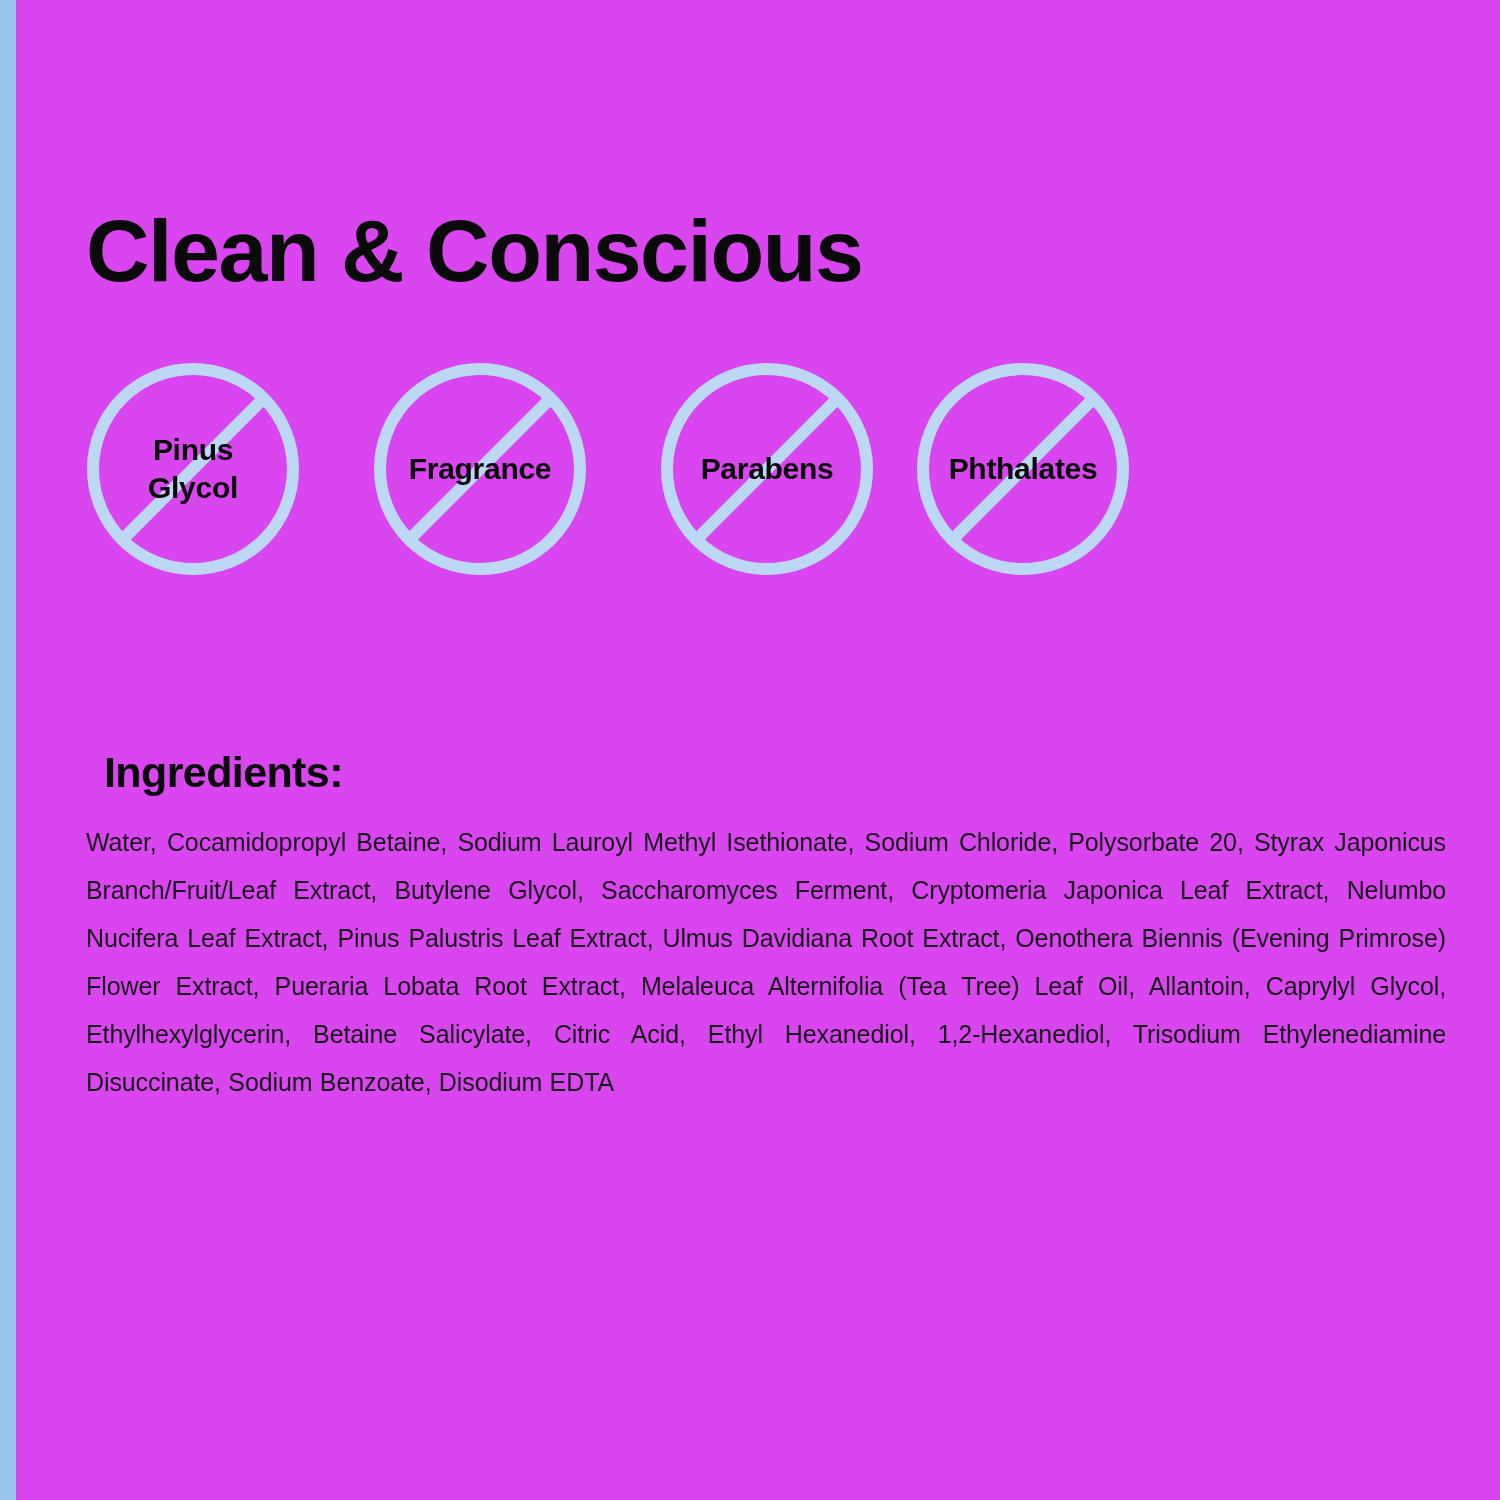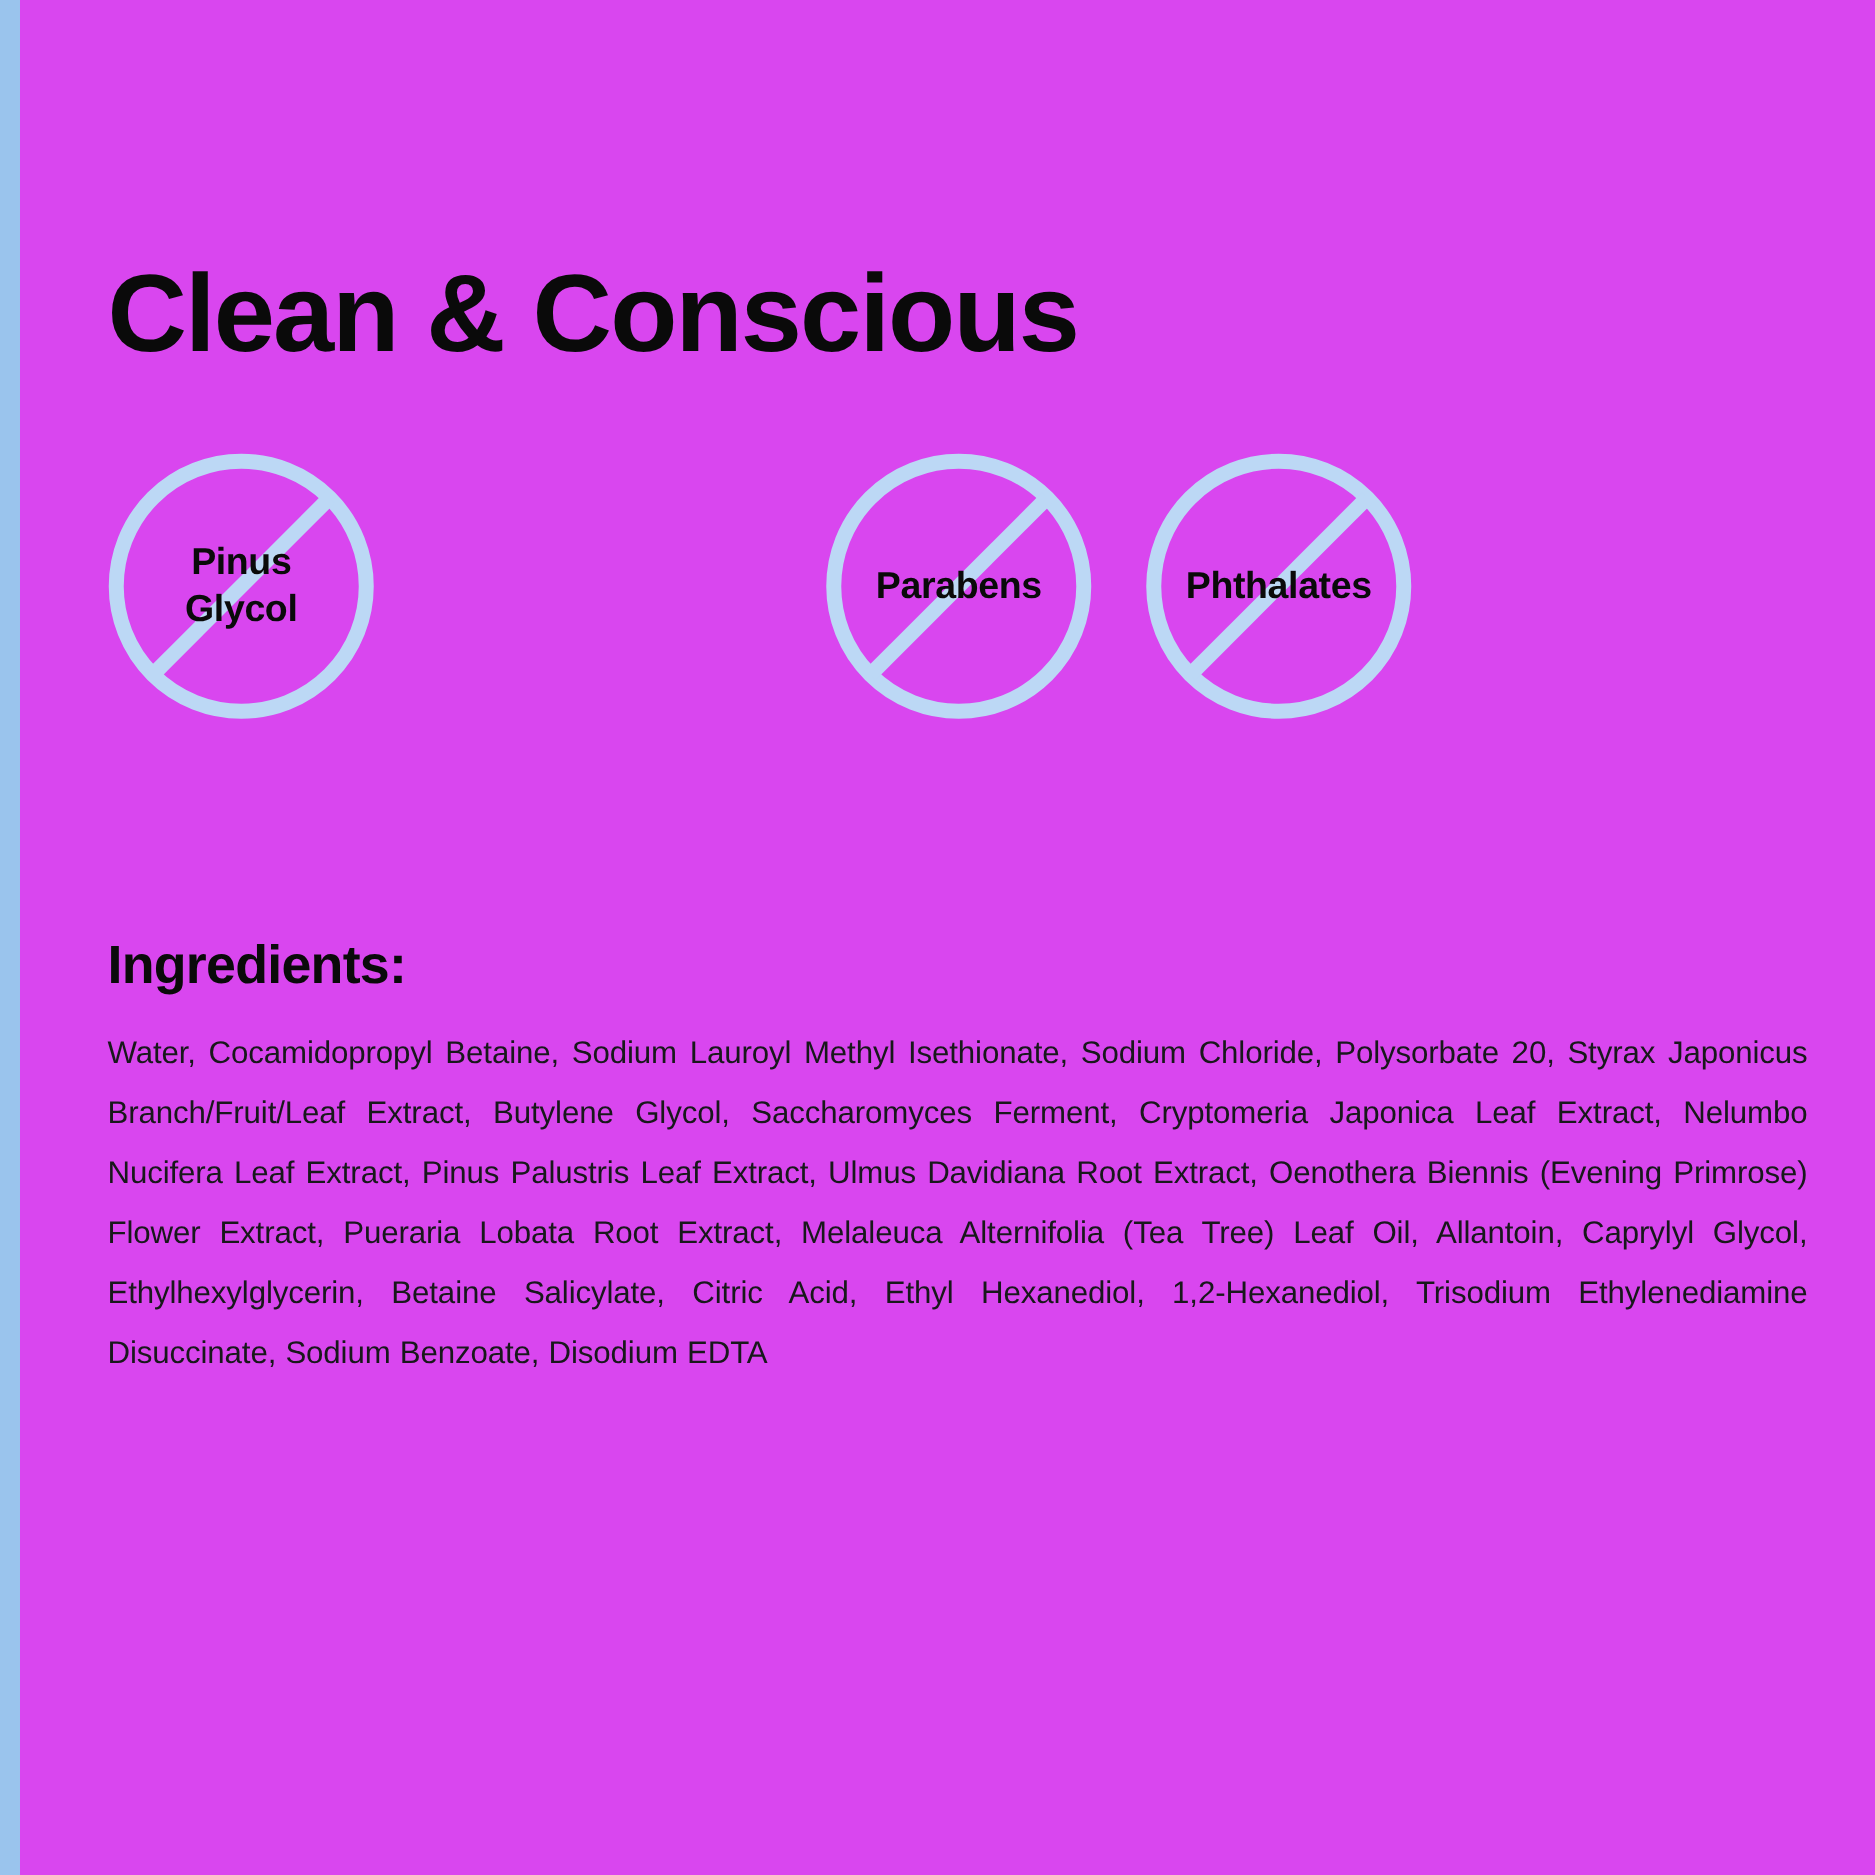--- a/index.html
+++ b/index.html
@@ -77,21 +77,21 @@
     color: #0a0a0a;
     letter-spacing: -0.3px;
     box-sizing: border-box;
     padding: 0 6px;
   }
   .badge-label span { display: block; }
 
   
   #ingredients-heading {
     position: absolute;
-    left: 70px;
+    left: 88px;
     top: 715px;
     font-size: 43px;
     font-weight: 700;
     color: #0a0a0a;
     letter-spacing: -0.6px;
     line-height: 1.0;
   }
 
   #ingredients-body {
     position: absolute;
@@ -125,20 +125,31 @@
         <line x1="177.7" y1="36.3" x2="36.3" y2="177.7" stroke="#bcd8f5" stroke-width="12" stroke-linecap="butt"></line>
       </svg>
       <div class="badge-label">
         <div>
           <span>Pinus</span>
           <span>Glycol</span>
         </div>
       </div>
     </div>
 
+    <div class="badge" style="left:287px;">
+      <svg class="badge-ring" viewBox="0 0 214 214" aria-hidden="true">
+        <circle cx="107" cy="107" r="100" fill="none" stroke="#bcd8f5" stroke-width="12"></circle>
+        <line x1="177.7" y1="36.3" x2="36.3" y2="177.7" stroke="#bcd8f5" stroke-width="12" stroke-linecap="butt"></line>
+      </svg>
+      <div class="badge-label">
+        <div>
+          <span>Fragrance</span>
+        </div>
+      </div>
+    </div>
 
     <div class="badge" style="left:574px;">
       <svg class="badge-ring" viewBox="0 0 214 214" aria-hidden="true">
         <circle cx="107" cy="107" r="100" fill="none" stroke="#bcd8f5" stroke-width="12"></circle>
         <line x1="177.7" y1="36.3" x2="36.3" y2="177.7" stroke="#bcd8f5" stroke-width="12" stroke-linecap="butt"></line>
       </svg>
       <div class="badge-label">
         <div>
           <span>Parabens</span>
         </div>

